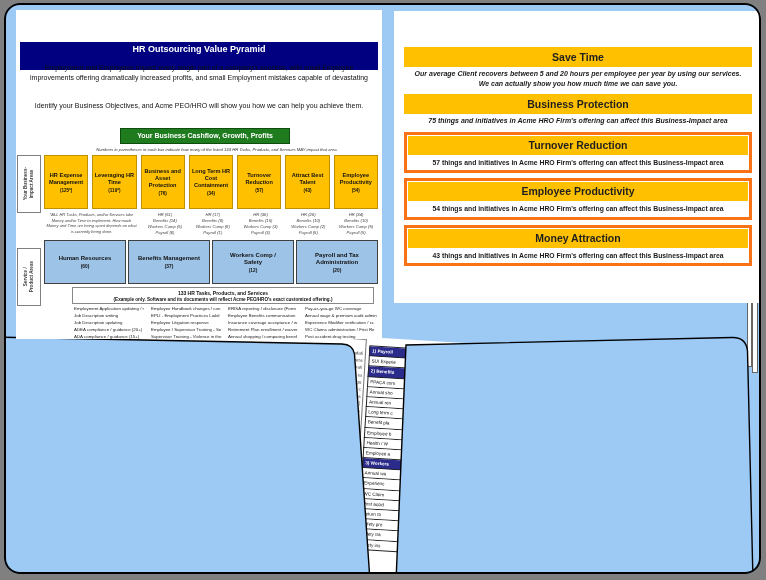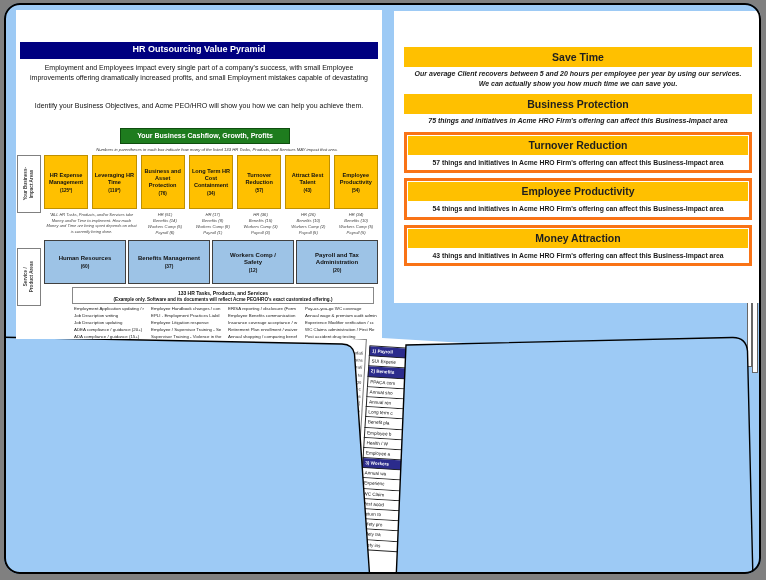--- a/index.html
+++ b/index.html
@@ -5,21 +5,21 @@
   html,body{margin:0;padding:0;background:#808080;font-family:"Liberation Sans",sans-serif;}
   #stage{position:relative;width:766px;height:580px;background:#808080;overflow:hidden;}
   #clip{position:absolute;left:4px;top:3px;right:5px;bottom:6px;border-radius:16px;overflow:hidden;background:#9DCAF5;}
   #frame{position:absolute;left:4px;top:3px;right:5px;bottom:6px;border-radius:16px;border:2px solid #000;z-index:30;pointer-events:none;}
 
   
   .page{position:absolute;background:#fff;}
 
   
   #slide1{left:12px;top:7px;width:366px;height:329px;overflow:hidden;z-index:5;}
-  #s1-title{position:absolute;left:4px;top:32px;width:358px;height:17px;background:#000080;color:#fff;
+  #s1-title{position:absolute;left:4px;top:32px;width:358px;height:28px;background:#000080;color:#fff;
     font-size:9px;font-weight:bold;text-align:center;line-height:15px;}
   .s1-intro{position:absolute;left:12px;right:12px;text-align:center;font-size:7px;line-height:9.5px;color:#111;}
   #s1-intro1{top:53px;}
   #s1-intro2{top:91px;}
   #s1-green{position:absolute;left:104px;top:118px;width:168px;height:14px;background:#1E7C1E;color:#fff;
     font-size:7px;font-weight:bold;text-align:center;line-height:14px;border:1px solid #0f4d0f;}
   #s1-boxnote{position:absolute;left:40px;right:4px;top:137px;font-size:4.2px;font-style:italic;text-align:center;color:#333;}
   .vlabel{position:absolute;left:1px;width:22px;background:#fff;border:1px solid #808080;
     display:flex;align-items:center;justify-content:center;}
   .vlabel span{writing-mode:vertical-rl;transform:rotate(180deg);font-size:4.6px;font-weight:bold;color:#404040;

